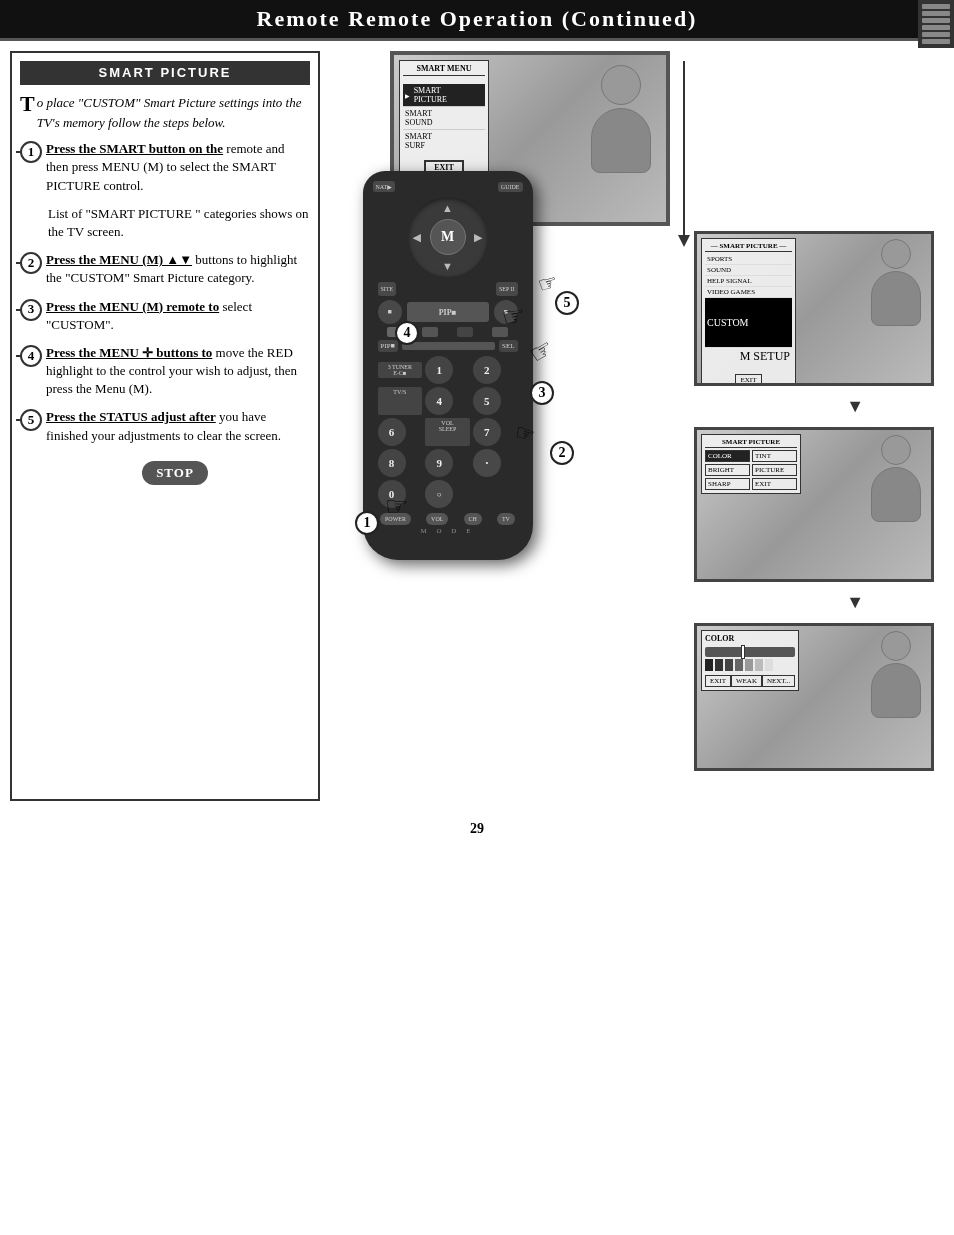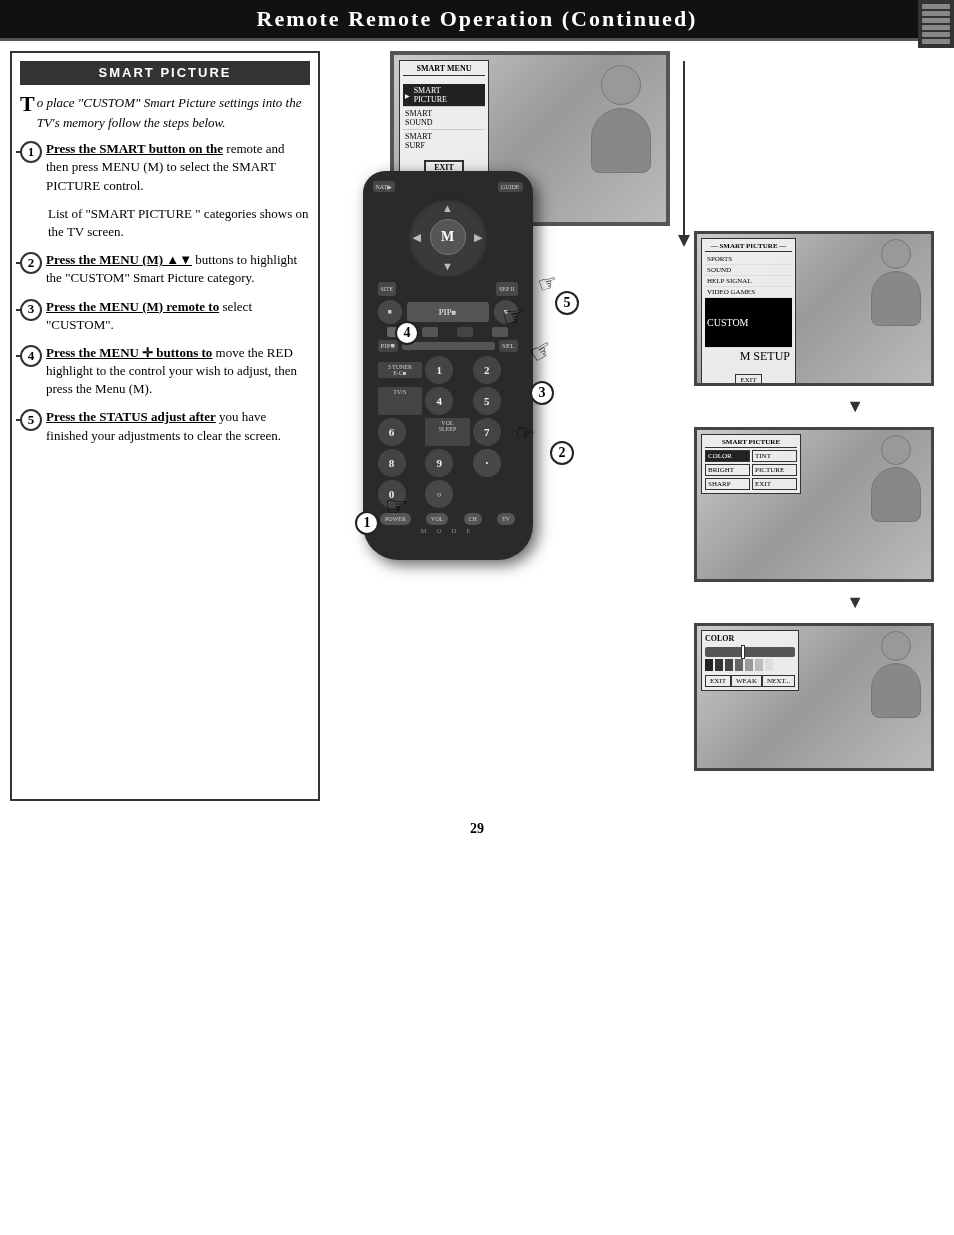--- a/index.html
+++ b/index.html
@@ -417,20 +417,23 @@
       </div>
     </div>
 
     <div class="step">
       <span class="step-num">5</span>
       <div class="step-text">
         <b>Press the STATUS adjust after</b> you have finished your adjustments to clear the screen.
       </div>
     </div>
 
+    <div style="text-align: center; margin-top: 6px;">
+      <span class="stop-btn">STOP</span>
+    </div>
   </div>
 
   <div class="diagram-area" style="position: relative; flex: 1; min-height: 750px;">
 
     <div class="big-tv" style="position: absolute; top: 0; left: 60px; width: 280px; height: 175px; border: 4px solid #555; background: #bbb; overflow: hidden;">
       <div style="width:100%; height:100%; background: linear-gradient(135deg,#ccc,#999,#bbb); position:relative;">
 
         <div style="position:absolute; right:15px; top:10px;">
           <div class="person-head" style="width:40px;height:40px;background:#999;border-radius:50%;margin:0 auto;border:1px solid #777;"></div>
           <div class="person-body" style="width:60px;height:65px;background:#888;border-radius:35px 35px 10px 10px;margin:3px auto 0;border:1px solid #777;"></div>

